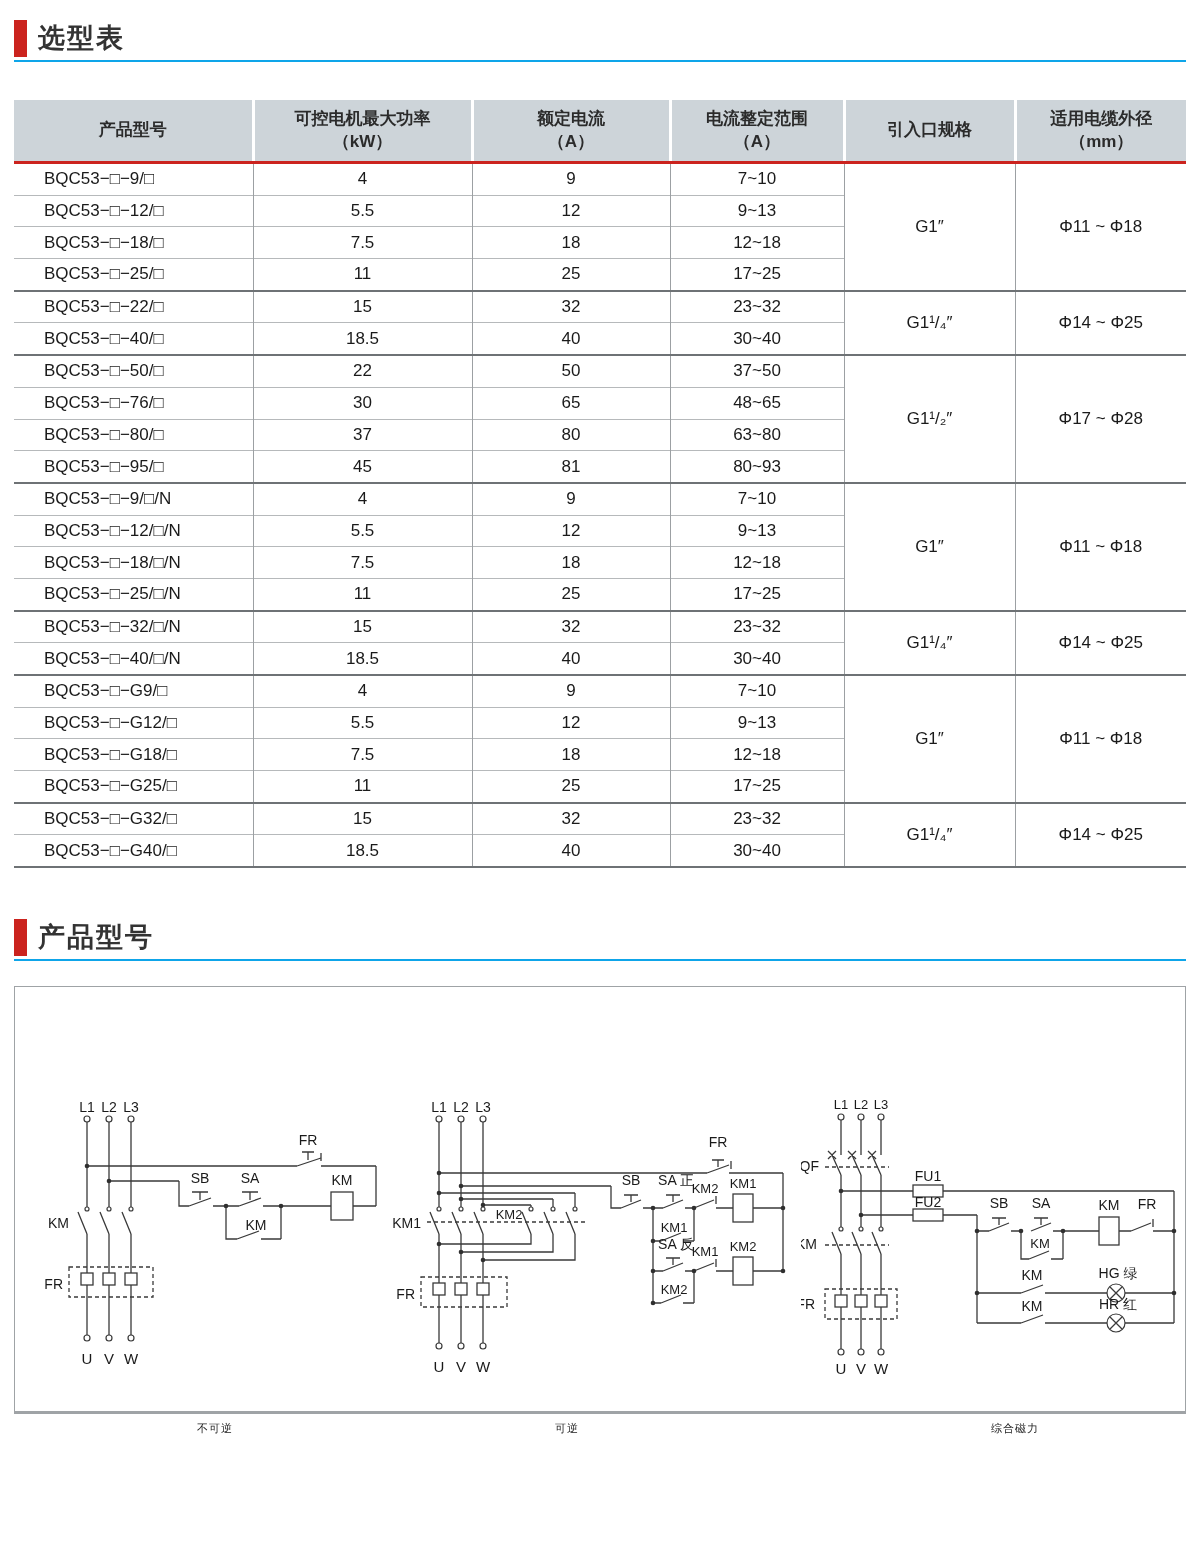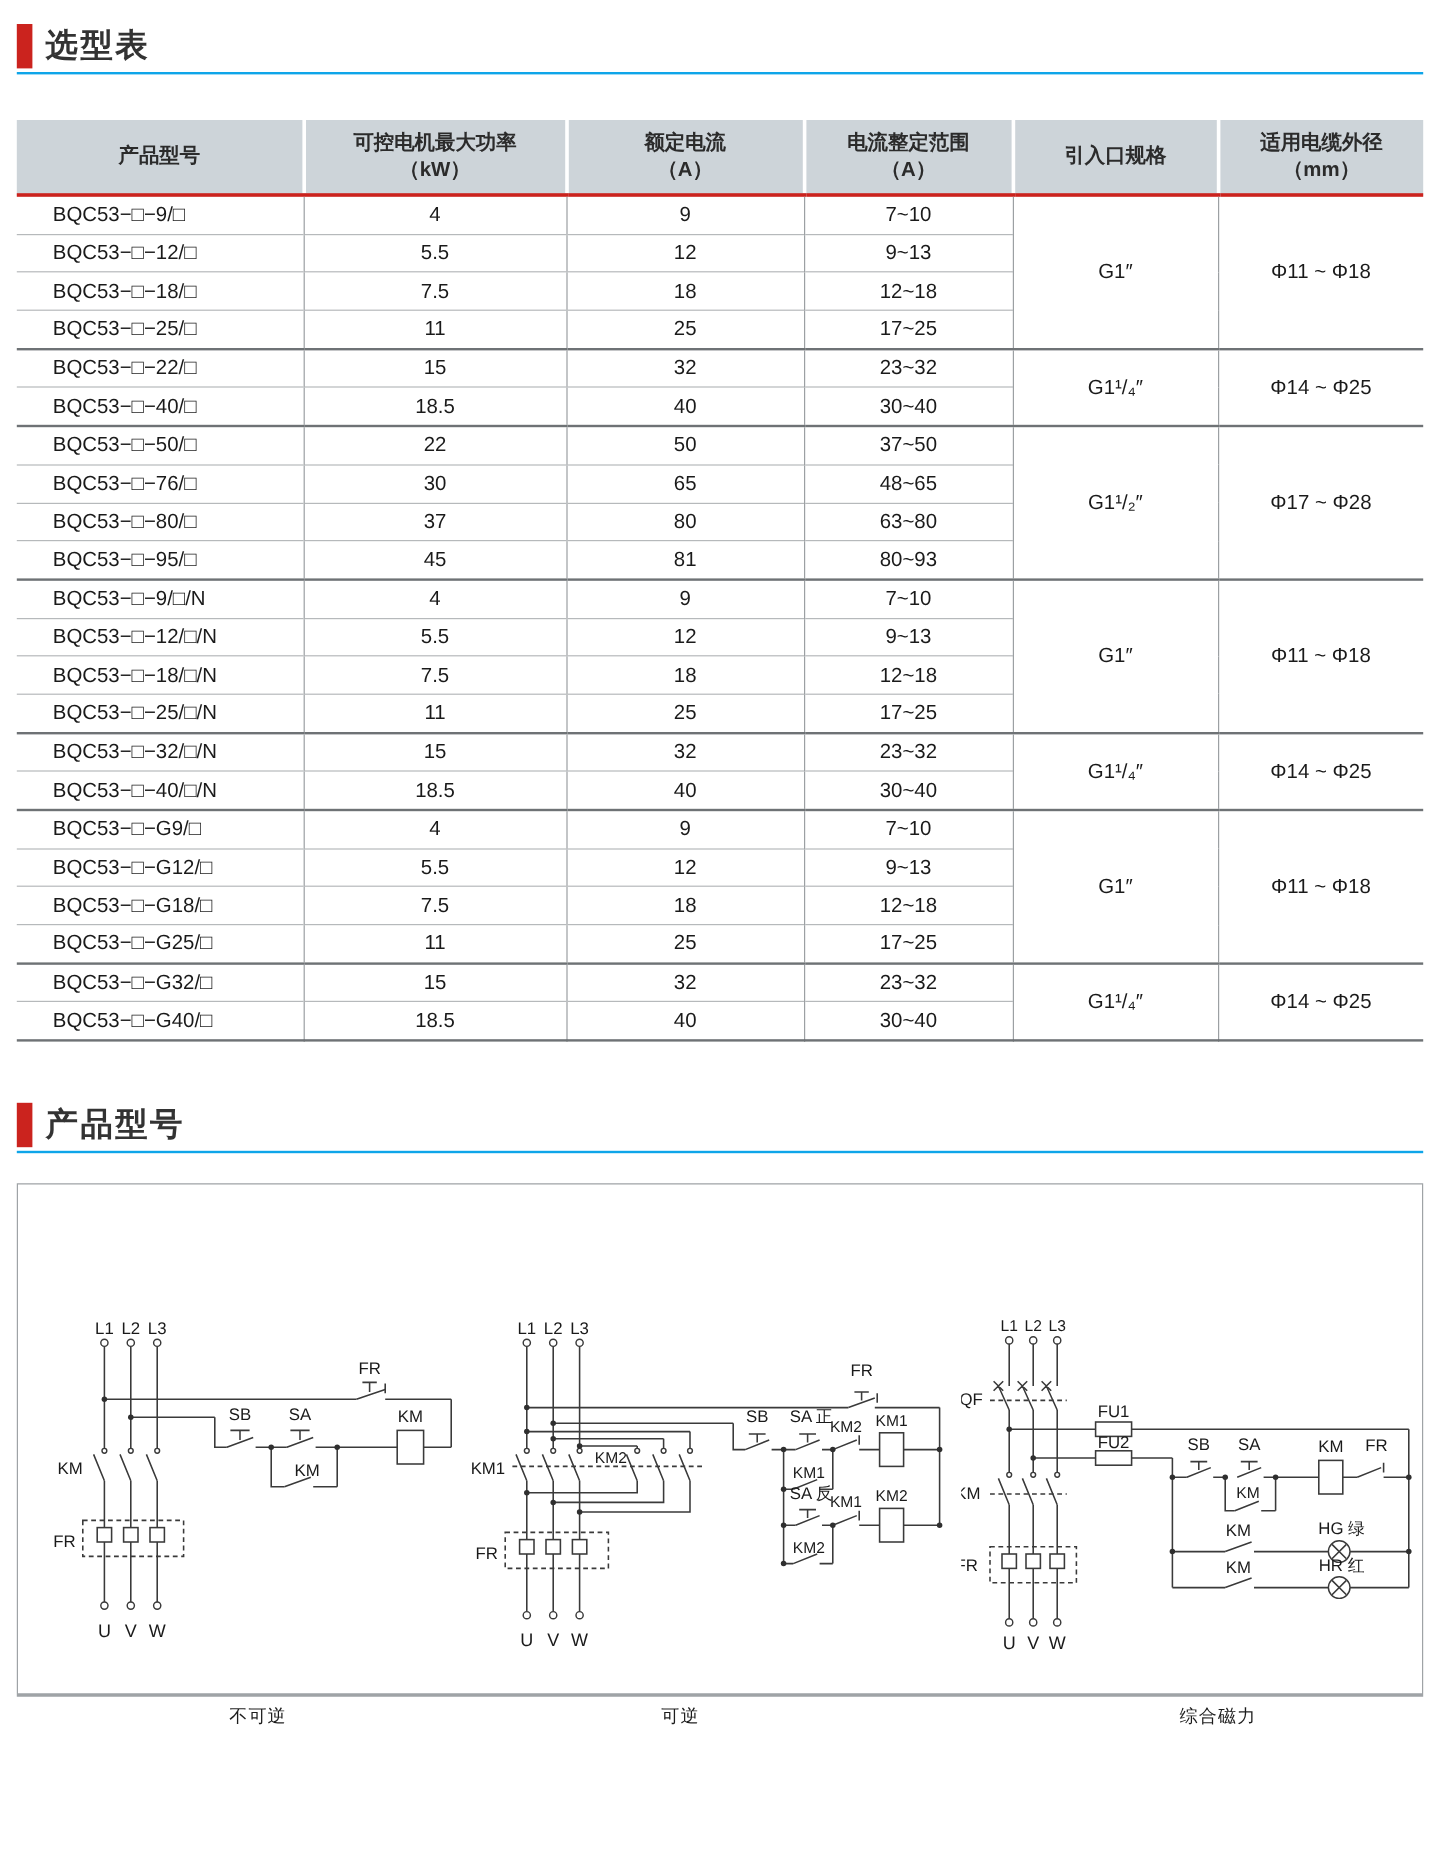--- a/index.html
+++ b/index.html
@@ -34,21 +34,21 @@
   .diag{position:absolute;}
   .diag path{fill:none;stroke:#3a3a3a;stroke-width:1.3;}
   .diag path.dashed{stroke-dasharray:4 3;}
   .diag rect{fill:none;stroke:#3a3a3a;stroke-width:1.3;}
   .diag rect.dashed{stroke-dasharray:4 3;}
   .diag circle.term{fill:#ffffff;stroke:#3a3a3a;stroke-width:1.2;}
   .diag circle.dot{fill:#2f2f2f;stroke:none;}
   .diag text{fill:#1a1a1a;font-size:14px;font-family:"Liberation Sans","DejaVu Sans",sans-serif;}
   .diag text.f13{font-size:13px;}
   .diag text.f15{font-size:15px;}
-  .caption{position:absolute;top:434px;transform:translateX(-50%);font-size:15px;color:#1c1c1c;letter-spacing:1px;}
+  .caption{position:absolute;top:434px;transform:translateX(-50%);font-size:11px;color:#1c1c1c;letter-spacing:1px;}
   .cap1{left:200px;}.cap2{left:552px;}.cap3{left:1000px;}
 </style>
 </head>
 <body>
 
 <div class="page">
 
   <div class="sec-header sec1">
     <div class="accent-bar"></div>
     <div class="sec-title">选型表</div>

